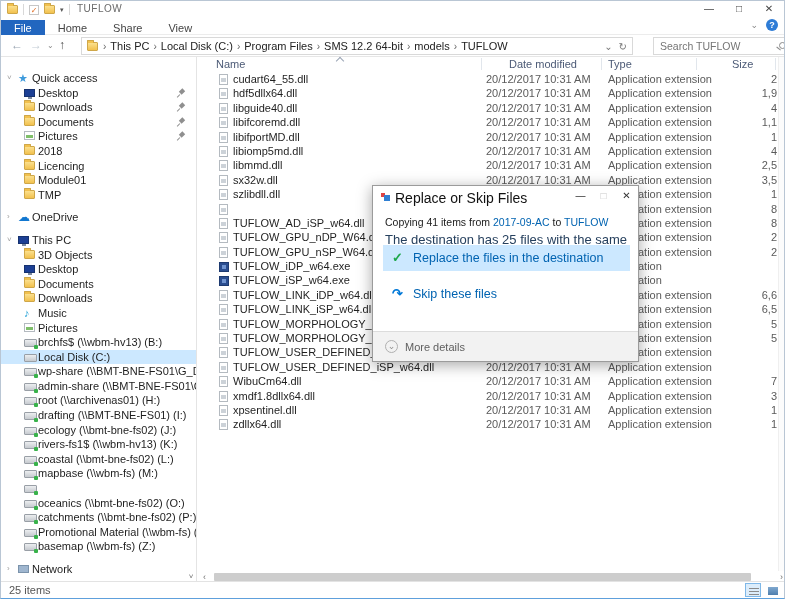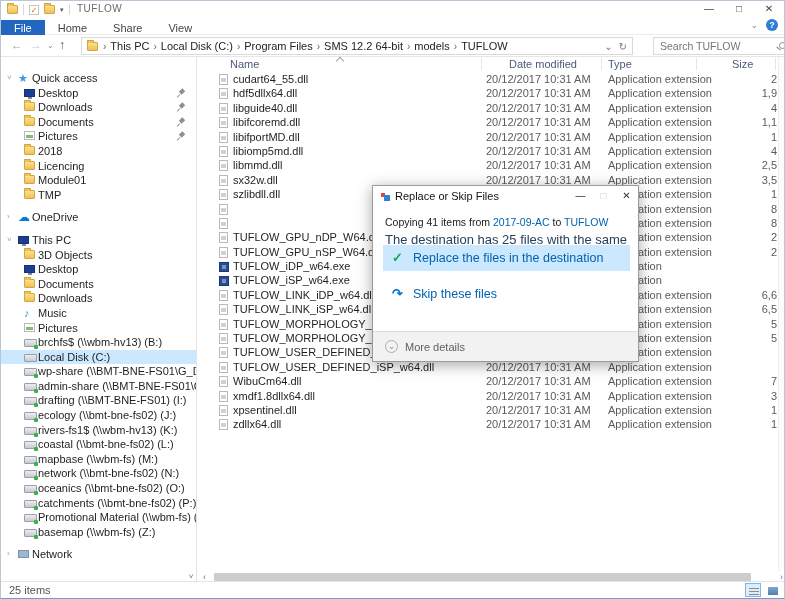--- a/index.html
+++ b/index.html
@@ -49,21 +49,21 @@
   .g-label { position:absolute; left:31px; } .i-label { position:absolute; left:37px; }
   .pin { position:absolute; right:10px; top:3px; width:9px; height:9px; }
   .pin::before { content:""; position:absolute; left:3px; top:0; width:4px; height:5px; background:#8f8f8f; transform:rotate(45deg); }
   .pin::after { content:""; position:absolute; left:1px; top:5px; width:1.2px; height:4px; background:#8f8f8f; transform:rotate(45deg); }
   .side-scroll { position:absolute; left:184px; top:514px; width:12px; height:12px; font-size:8px; color:#707070; text-align:center; line-height:12px; }
 
   
   .filepane { position:absolute; left:197px; top:0; width:588px; height:526px; }
   .colheads { position:relative; height:15px; font-size:11px; color:#4c5a76; }
   .ch { position:absolute; top:1px; }
-  .ch-name { left:32px; } .ch-date { left:288px;margin-left:23px; } .ch-type { left:410px; } .ch-size { left:534px; }
+  .ch-name { left:18px; } .ch-date { left:288px;margin-left:23px; } .ch-type { left:410px; } .ch-size { left:534px; }
   .sortchev { position:absolute; left:139px; top:-1px; width:6px; height:6px; }
   .sortchev::before { content:""; position:absolute; left:0; top:2px; width:5px; height:5px; border-left:1px solid #9aa5b5; border-top:1px solid #9aa5b5; transform:rotate(45deg); }
   .csep { position:absolute; top:1px; width:1px; height:12px; background:#e1e6ec; }
   .rows { position:absolute; left:0; top:15px; width:100%; }
   .frow { position:relative; height:14.4px; line-height:14.4px; font-size:11px; }
   .c-icn { position:absolute; left:21px; top:2px; }
   .c-name { position:absolute; left:35px; color:#1f1f1f; white-space:nowrap; }
   .c-date { position:absolute; left:288px; color:#5a5a5a; }
   .c-type { position:absolute; left:410px; color:#5a5a5a; }
   .c-size { position:absolute; right:9px; color:#5a5a5a; text-align:right; }
@@ -100,21 +100,21 @@
   .ic-pic { width:11px; height:9px; background:#fff; border:1px solid #b4bac0; position:relative; }
   .ic-pic::before { content:""; position:absolute; left:1px; bottom:1px; width:7px; height:3px; background:#7fbf6a; }
   .ic-net { width:11px; height:8px; background:#9fb6cf; border:1px solid #7b93ab; margin-top:1px; }
 
   
   .dialog { position:absolute; left:371px; top:184px; width:267px; height:177px; background:#fff; border:1px solid #9b9b9b; box-shadow:0 3px 14px rgba(0,0,0,.35); }
   .dlg-title { position:absolute; left:0; top:0; width:100%; height:22px; }
   .dlg-ico { position:absolute; left:8px; top:7px; width:9px; height:8px; }
   .dlg-ico::before { content:""; position:absolute; left:0; top:0; width:4px; height:4px; background:#d44; }
   .dlg-ico::after { content:""; position:absolute; left:3px; top:2px; width:6px; height:6px; background:#2f7fd3; }
-  .dlg-title-text { position:absolute; left:22px; top:4px; font-size:11px; color:#111; }
+  .dlg-title-text { position:absolute; left:22px; top:4px; font-size:14px; color:#111; }
   .dlg-controls { position:absolute; right:0; top:0; display:flex; }
   .dbtn { width:23px; height:20px; text-align:center; line-height:20px; font-size:10px; color:#333; }
   .dbtn.dis { color:#c9c9c9; }
   .dlg-copy { position:absolute; left:12px; top:30px; font-size:10.5px; color:#1a1a1a; }
   .dlg-copy a { color:#0063b1; text-decoration:none; }
   .dlg-head { position:absolute; left:12px; top:46px; font-size:13px; color:#26405e; }
   .opt { position:absolute; left:10px; width:247px; height:24px; line-height:24px; font-size:12.5px; color:#0063b1; }
   .opt-replace { top:59px; background:#cce8ff; height:26px; line-height:26px; }
   .opt-skip { top:96px; } .opt-decide { top:123px; }
   .opt .oico { position:absolute; left:9px; top:0; }
@@ -283,41 +283,44 @@
           <div class="srow">
             <span class="ic ic-drive-net sico i-ico"></span>
             <span class="i-label">wp-share (\\BMT-BNE-FS01\G_Drive) (F:)</span>
           </div>
           <div class="srow">
             <span class="ic ic-drive-net sico i-ico"></span>
             <span class="i-label">admin-share (\\BMT-BNE-FS01\G_Drive) (G:)</span>
           </div>
           <div class="srow">
             <span class="ic ic-drive-net sico i-ico"></span>
+            <span class="i-label">root (\\archivenas01) (H:)</span>
+          </div>
+          <div class="srow">
+            <span class="ic ic-drive-net sico i-ico"></span>
             <span class="i-label">drafting (\\BMT-BNE-FS01) (I:)</span>
           </div>
           <div class="srow">
             <span class="ic ic-drive-net sico i-ico"></span>
             <span class="i-label">ecology (\\bmt-bne-fs02) (J:)</span>
           </div>
           <div class="srow">
             <span class="ic ic-drive-net sico i-ico"></span>
             <span class="i-label">rivers-fs1$ (\\wbm-hv13) (K:)</span>
           </div>
           <div class="srow">
             <span class="ic ic-drive-net sico i-ico"></span>
             <span class="i-label">coastal (\\bmt-bne-fs02) (L:)</span>
           </div>
           <div class="srow">
             <span class="ic ic-drive-net sico i-ico"></span>
             <span class="i-label">mapbase (\\wbm-fs) (M:)</span>
           </div>
           <div class="srow">
             <span class="ic ic-drive-net sico i-ico"></span>
-            <span class="i-label">network (\\bmt-bne-fs02) (N:)</span>
           </div>
           <div class="srow">
             <span class="ic ic-drive-net sico i-ico"></span>
             <span class="i-label">oceanics (\\bmt-bne-fs02) (O:)</span>
           </div>
           <div class="srow">
             <span class="ic ic-drive-net sico i-ico"></span>
             <span class="i-label">catchments (\\bmt-bne-fs02) (P:)</span>
           </div>
           <div class="srow">
@@ -355,21 +358,21 @@
           <div class="frow"><span class="ic ic-dll c-icn"></span><span class="c-name">cudart64_55.dll</span><span class="c-date">20/12/2017 10:31 AM</span><span class="c-type">Application extension</span><span class="c-size">2</span></div>
           <div class="frow"><span class="ic ic-dll c-icn"></span><span class="c-name">hdf5dllx64.dll</span><span class="c-date">20/12/2017 10:31 AM</span><span class="c-type">Application extension</span><span class="c-size">1,9</span></div>
           <div class="frow"><span class="ic ic-dll c-icn"></span><span class="c-name">libguide40.dll</span><span class="c-date">20/12/2017 10:31 AM</span><span class="c-type">Application extension</span><span class="c-size">4</span></div>
           <div class="frow"><span class="ic ic-dll c-icn"></span><span class="c-name">libifcoremd.dll</span><span class="c-date">20/12/2017 10:31 AM</span><span class="c-type">Application extension</span><span class="c-size">1,1</span></div>
           <div class="frow"><span class="ic ic-dll c-icn"></span><span class="c-name">libifportMD.dll</span><span class="c-date">20/12/2017 10:31 AM</span><span class="c-type">Application extension</span><span class="c-size">1</span></div>
           <div class="frow"><span class="ic ic-dll c-icn"></span><span class="c-name">libiomp5md.dll</span><span class="c-date">20/12/2017 10:31 AM</span><span class="c-type">Application extension</span><span class="c-size">4</span></div>
           <div class="frow"><span class="ic ic-dll c-icn"></span><span class="c-name">libmmd.dll</span><span class="c-date">20/12/2017 10:31 AM</span><span class="c-type">Application extension</span><span class="c-size">2,5</span></div>
           <div class="frow"><span class="ic ic-dll c-icn"></span><span class="c-name">sx32w.dll</span><span class="c-date">20/12/2017 10:31 AM</span><span class="c-type">Application extension</span><span class="c-size">3,5</span></div>
           <div class="frow"><span class="ic ic-dll c-icn"></span><span class="c-name">szlibdll.dll</span><span class="c-date">20/12/2017 10:31 AM</span><span class="c-type">Application extension</span><span class="c-size">1</span></div>
           <div class="frow"><span class="ic ic-dll c-icn"></span><span class="c-date">20/12/2017 10:31 AM</span><span class="c-type">Application extension</span><span class="c-size">8</span></div>
-          <div class="frow"><span class="ic ic-dll c-icn"></span><span class="c-date">20/12/2017 10:31 AM</span><span class="c-type">Application extension</span><span class="c-size">8</span></div>
+          <div class="frow"><span class="ic ic-dll c-icn"></span><span class="c-name">TUFLOW_AD_iSP_w64.dll</span><span class="c-date">20/12/2017 10:31 AM</span><span class="c-type">Application extension</span><span class="c-size">8</span></div>
           <div class="frow"><span class="ic ic-dll c-icn"></span><span class="c-name">TUFLOW_GPU_nDP_W64.dll</span><span class="c-date">20/12/2017 10:31 AM</span><span class="c-type">Application extension</span><span class="c-size">2</span></div>
           <div class="frow"><span class="ic ic-dll c-icn"></span><span class="c-name">TUFLOW_GPU_nSP_W64.dll</span><span class="c-date">20/12/2017 10:31 AM</span><span class="c-type">Application extension</span><span class="c-size">2</span></div>
           <div class="frow"><span class="ic ic-exe c-icn"></span><span class="c-name">TUFLOW_iDP_w64.exe</span><span class="c-date">20/12/2017 10:31 AM</span><span class="c-type">Application</span><span class="c-size"></span></div>
           <div class="frow"><span class="ic ic-exe c-icn"></span><span class="c-name">TUFLOW_iSP_w64.exe</span><span class="c-date">20/12/2017 10:31 AM</span><span class="c-type">Application</span><span class="c-size"></span></div>
           <div class="frow"><span class="ic ic-dll c-icn"></span><span class="c-name">TUFLOW_LINK_iDP_w64.dll</span><span class="c-date">20/12/2017 10:31 AM</span><span class="c-type">Application extension</span><span class="c-size">6,6</span></div>
           <div class="frow"><span class="ic ic-dll c-icn"></span><span class="c-name">TUFLOW_LINK_iSP_w64.dll</span><span class="c-date">20/12/2017 10:31 AM</span><span class="c-type">Application extension</span><span class="c-size">6,5</span></div>
           <div class="frow"><span class="ic ic-dll c-icn"></span><span class="c-name">TUFLOW_MORPHOLOGY_iDP_w64.dll</span><span class="c-date">20/12/2017 10:31 AM</span><span class="c-type">Application extension</span><span class="c-size">5</span></div>
           <div class="frow"><span class="ic ic-dll c-icn"></span><span class="c-name">TUFLOW_MORPHOLOGY_iSP_w64.dll</span><span class="c-date">20/12/2017 10:31 AM</span><span class="c-type">Application extension</span><span class="c-size">5</span></div>
           <div class="frow"><span class="ic ic-dll c-icn"></span><span class="c-name">TUFLOW_USER_DEFINED_iDP_w64.dll</span><span class="c-date">20/12/2017 10:31 AM</span><span class="c-type">Application extension</span><span class="c-size"></span></div>
           <div class="frow"><span class="ic ic-dll c-icn"></span><span class="c-name">TUFLOW_USER_DEFINED_iSP_w64.dll</span><span class="c-date">20/12/2017 10:31 AM</span><span class="c-type">Application extension</span><span class="c-size"></span></div>

